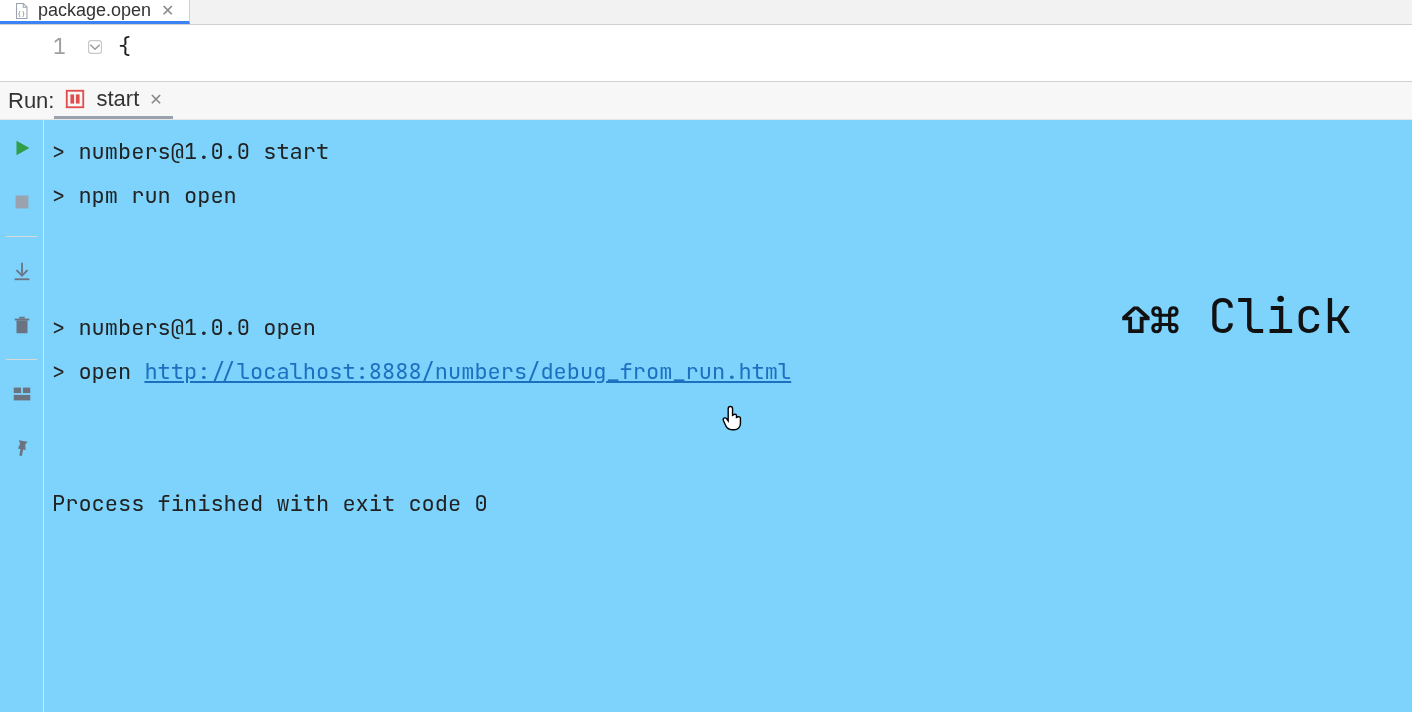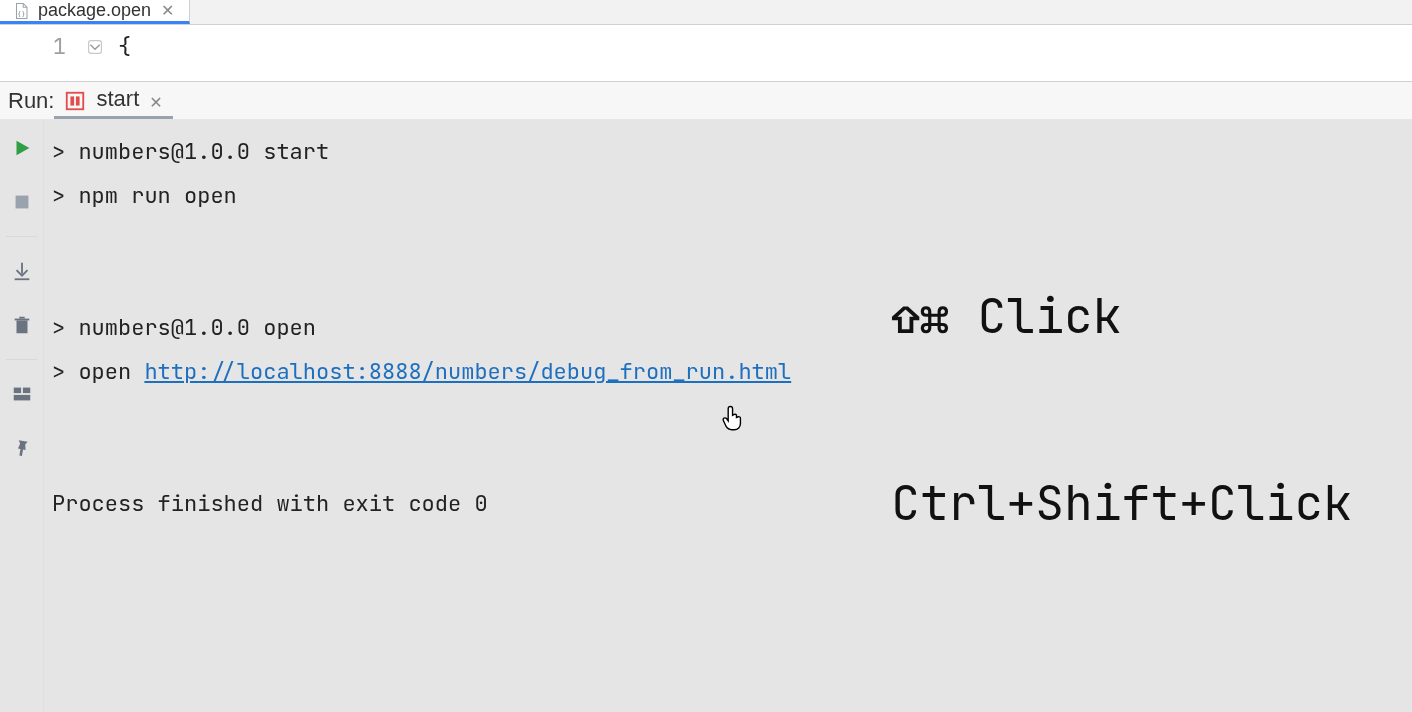--- a/index.html
+++ b/index.html
@@ -86,35 +86,35 @@
     background: #f7f7f7;
     display: flex;
     align-items: center;
     gap: 0;
     padding: 0 8px 0 4px;
     font-size: 22px;
   }
   .run-label { color: #333; padding-left: 4px; }
   .run-tab {
     display: flex;
-    align-items: flex-end;
+    align-items: center;
     gap: 10px;
     padding: 4px 10px;
     border-bottom: 3px solid #9aa3ad;
     cursor: pointer;
   }
   .run-tab .npm-icon svg { width: 22px; height: 22px; display:block; }
   .run-tab .label { color: #333; }
   .run-tab .close { color: #888; font-size: 16px; }
 
   
   .run-body {
     flex: 1;
     display: flex;
-    background: #e5e5e5;
+    background: #7dd3fc;
     position: relative;
   }
   .tool-col {
     width: 44px;
     border-right: 1px solid #e0e0e0;
     display: flex;
     flex-direction: column;
     align-items: center;
     gap: 26px;
     padding-top: 14px;
@@ -137,21 +137,21 @@
     white-space: pre;
     position: relative;
   }
   .console a { color: #1d6fbf; text-decoration: underline; cursor: pointer; }
 
   
   .hint {
     position: absolute;
     right: 60px;
     top: 40px;
-    text-align: left;
+    text-align: center;
     font-size: 48px;
     color: #111;
     line-height: 1.3;
     pointer-events: none;
   }
 
   
   .cursor-icon {
     position: absolute;
     left: 596px;
@@ -260,21 +260,20 @@
 <span>&gt; npm run open</span>
 
 
 <span>&gt; numbers@1.0.0 open</span>
 <span>&gt; open </span><a>http://localhost:8888/numbers/debug_from_run.html</a>
 
 
 <span>Process finished with exit code 0</span>
     <div class="hint">
       <div>⇧⌘ Click</div>
-      <div>Ctrl+Shift+Click</div>
     </div>
 
     <div class="cursor-icon">
       <svg viewBox="0 0 32 32">
         <path d="M13 4c1.5 0 2.5 1 2.5 2.5V14l2-1c1.2-.6 2.5.2 2.5 1.5v2l2-.8c1.3-.5 2.5.5 2.5 1.8v6c0 4-3 7-7 7h-3c-3 0-5-1.5-6.5-4L5 20c-.8-1.4.2-3 1.8-3 .8 0 1.5.4 2 1l1.7 2.3V6.5C10.5 5 11.5 4 13 4z" fill="#ffffff" stroke="#000" stroke-width="1.6"></path>
       </svg>
     </div>
   </div>
 </div>
 

